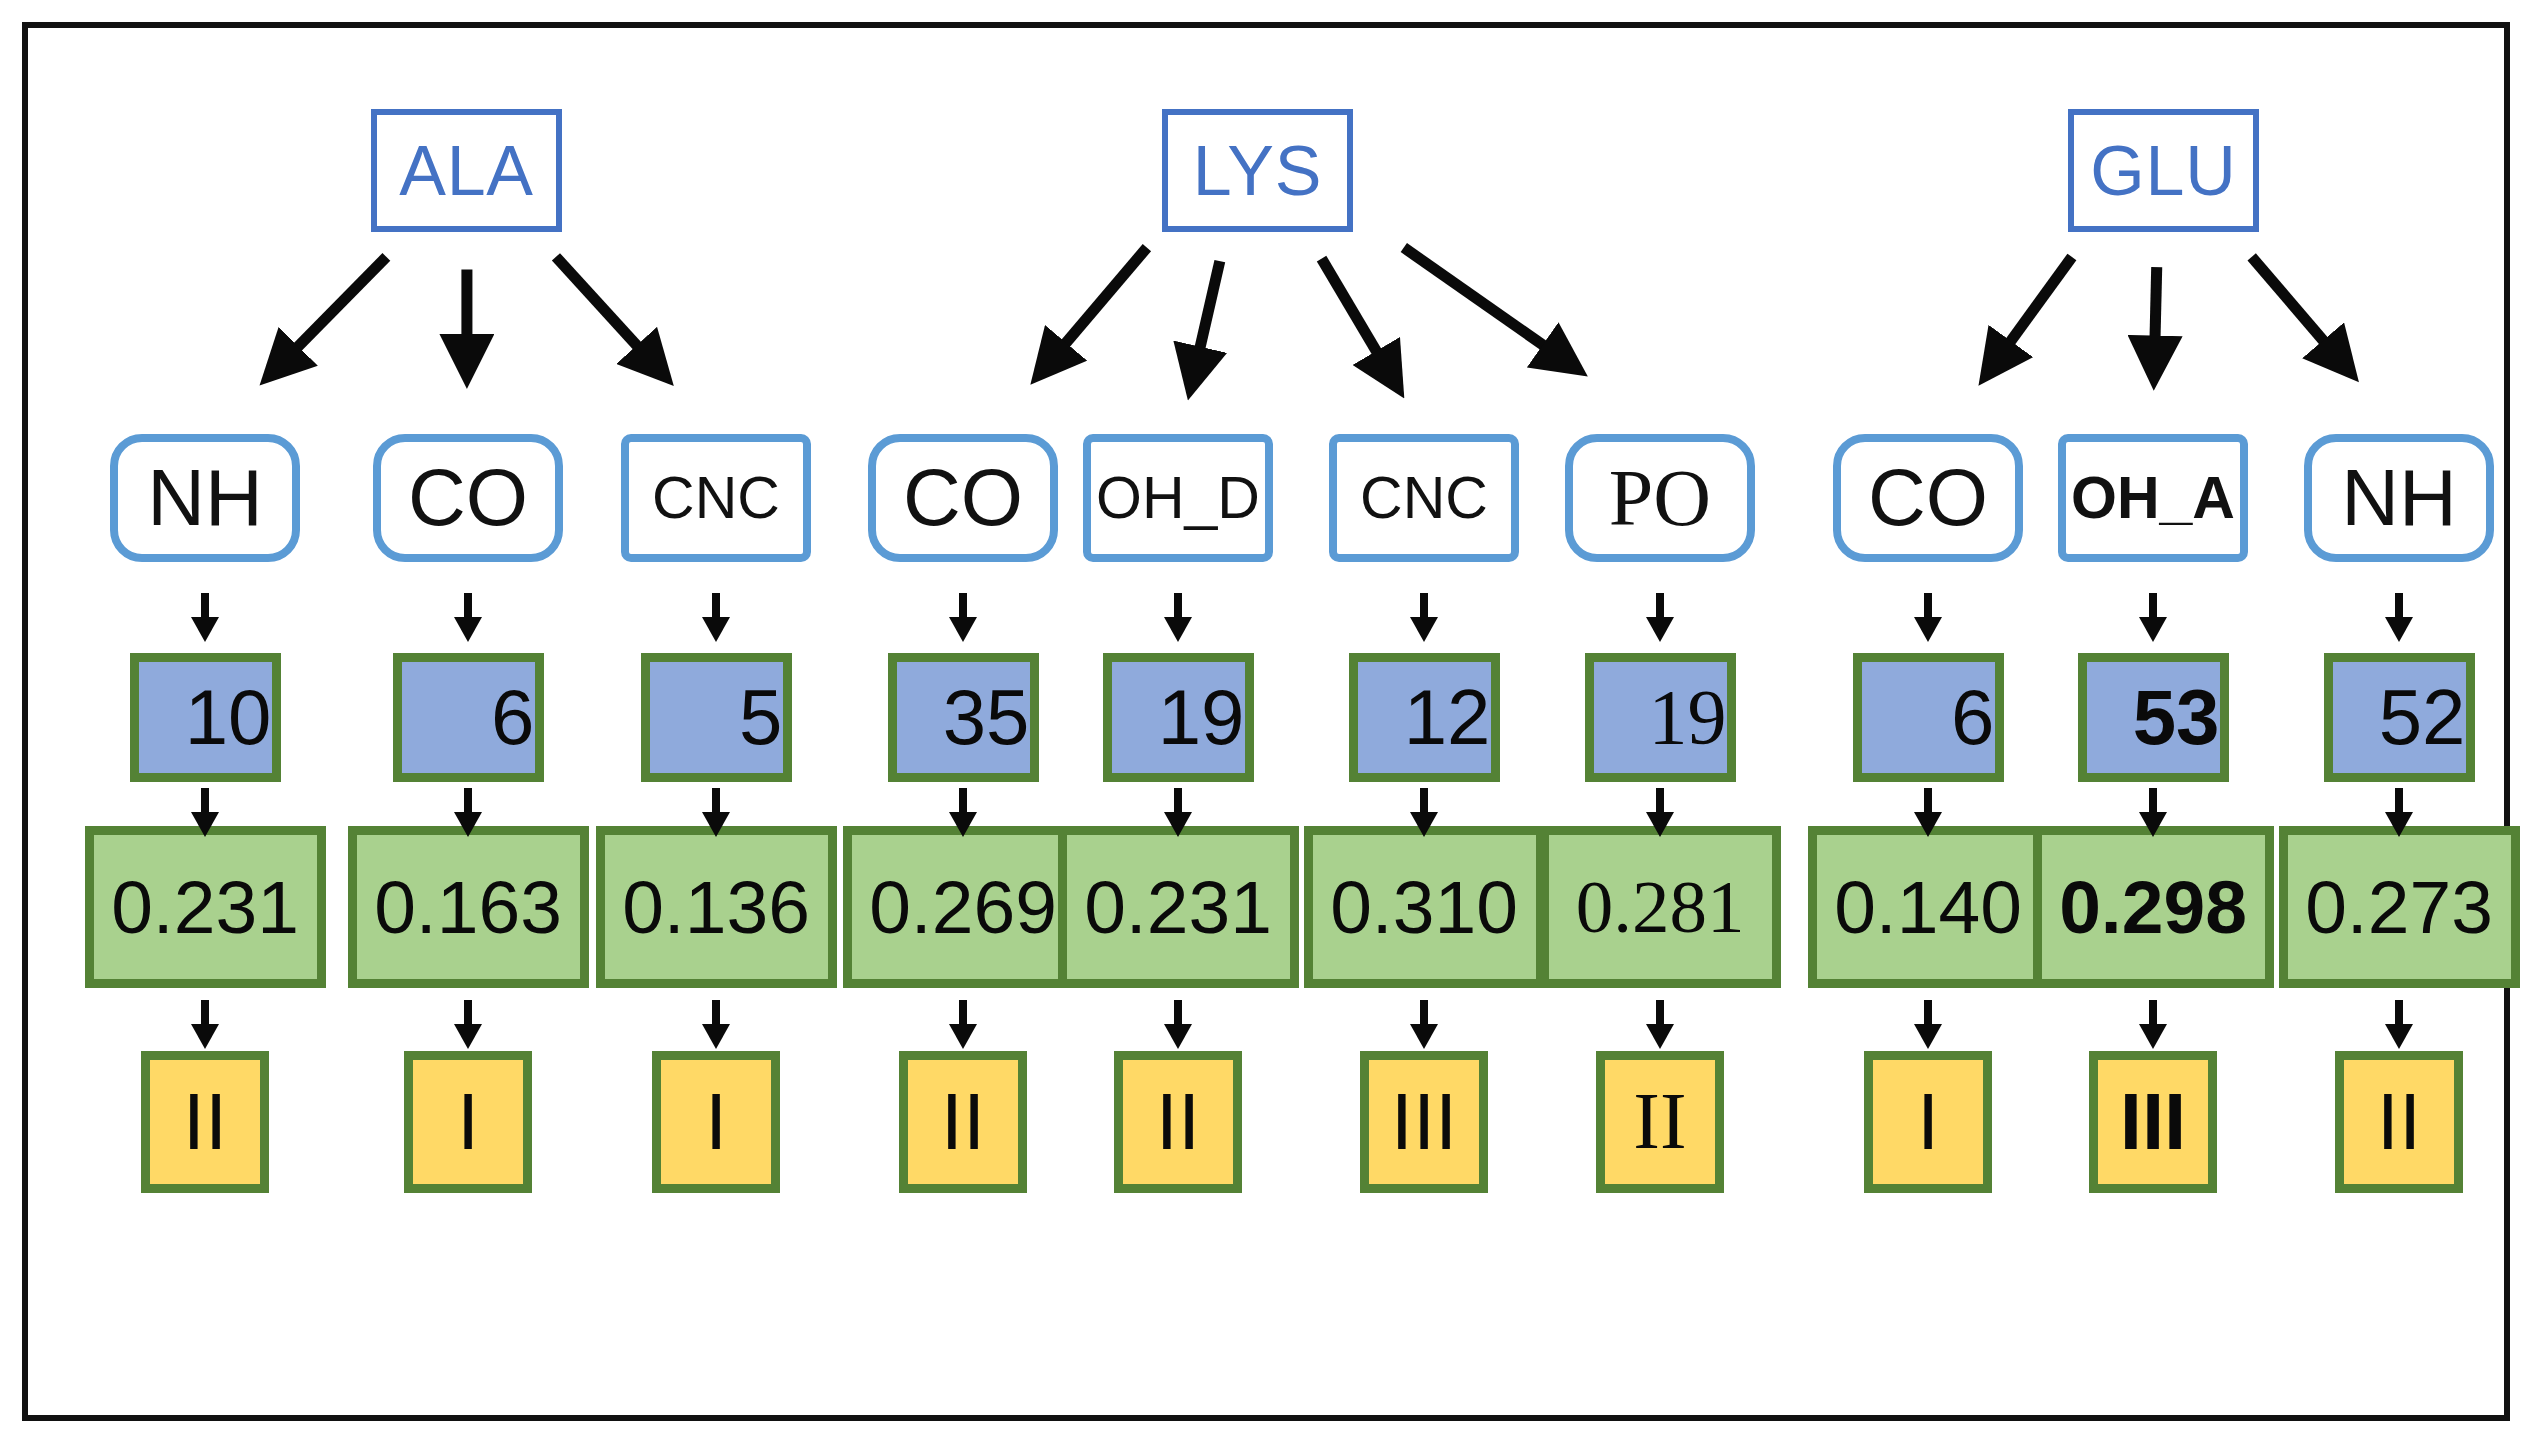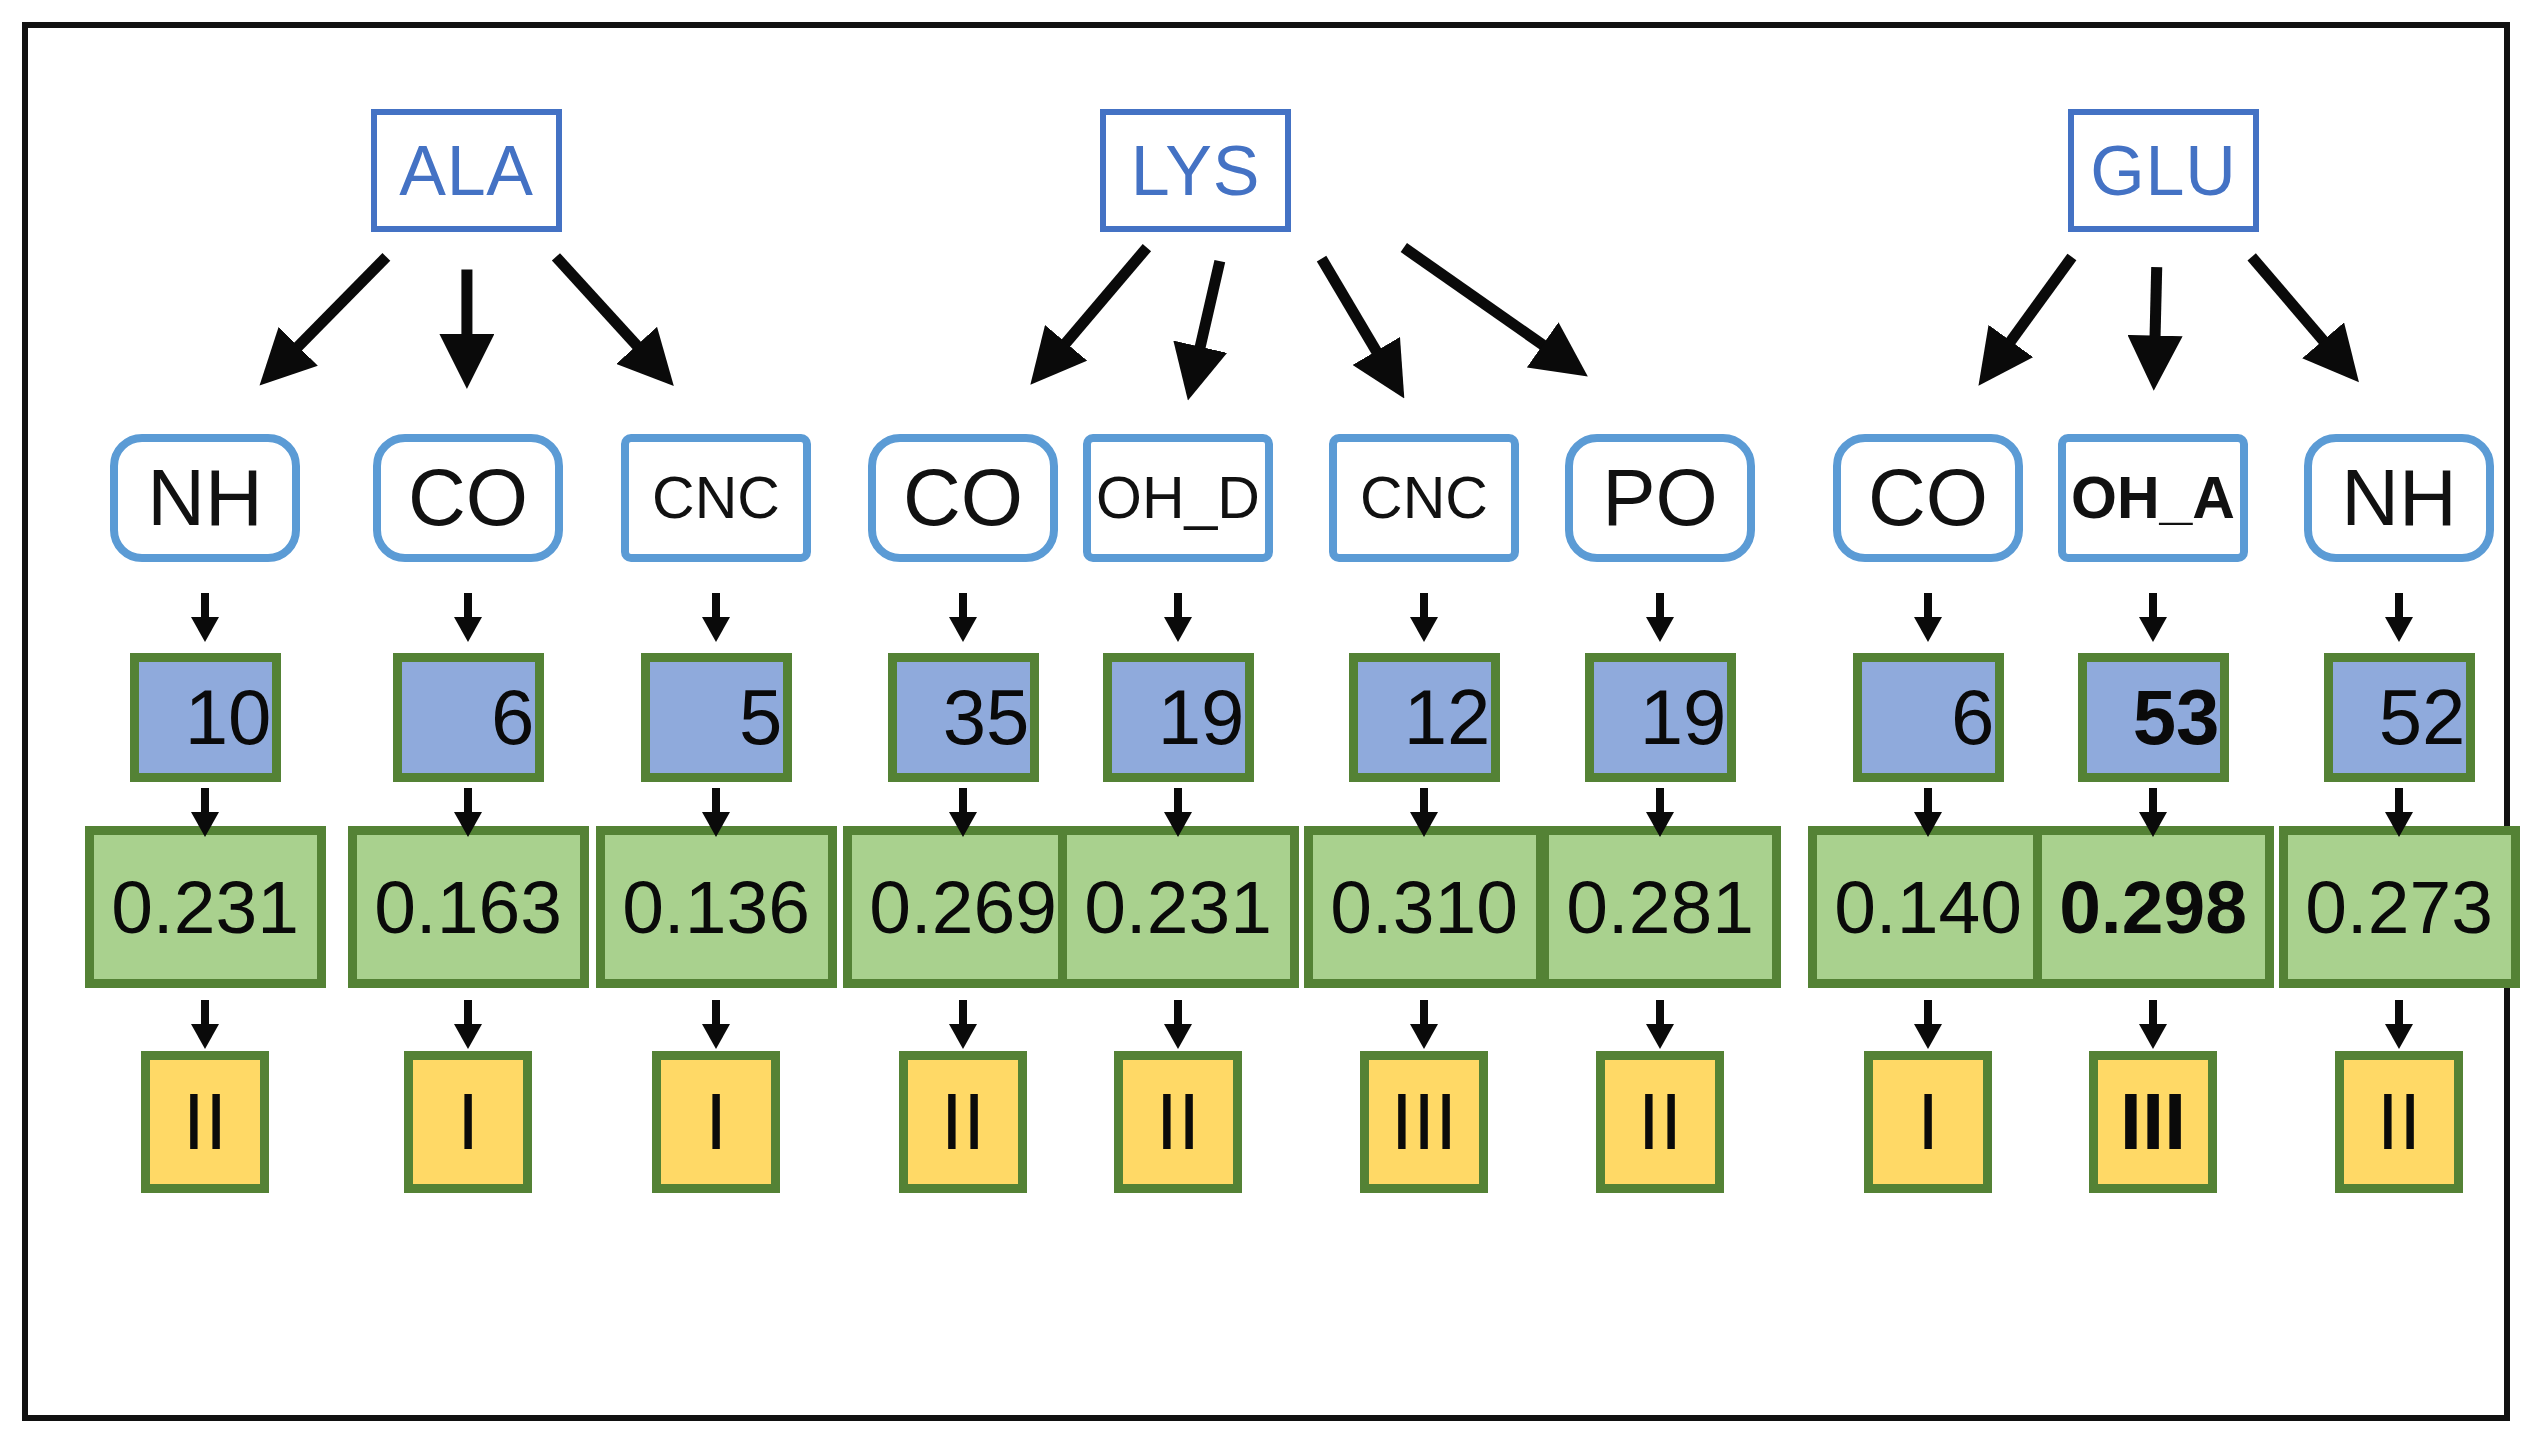--- a/index.html
+++ b/index.html
@@ -5,27 +5,27 @@
   html,body{margin:0;padding:0;background:#ffffff;}
   body{width:2538px;height:1449px;position:relative;font-family:"Liberation Sans",sans-serif;color:#111;}
   .frame{position:absolute;left:22px;top:22px;width:2488px;height:1399px;border:6px solid #111111;box-sizing:border-box;background:#ffffff;}
   .fan-arrows{position:absolute;left:0;top:0;width:2538px;height:1449px;pointer-events:none;}
 
   
   .amino{position:absolute;top:109px;width:191px;height:123px;box-sizing:border-box;
     border:6px solid #4472C4;background:#ffffff;color:#4472C4;
     display:flex;align-items:center;justify-content:center;font-size:70px;letter-spacing:0.8px;}
   .amino.ala{left:371px;}
-  .amino.lys{left:1100px;}
+  .amino.lys{left:1162px;}
   .amino.glu{left:2068px;}
 
   
   .col{position:absolute;top:434px;width:254px;display:flex;flex-direction:column;align-items:center;}
   .c1{left:78px;}  .c2{left:341px;} .c3{left:589px;} .c4{left:836px;} .c5{left:1051px;}
-  .c6{left:1297px;}.c7{left:1533px;}.c8{left:1801px;}.c9{left:2026px;font-weight:bold;}.c10{left:2272px;}
+  .c6{left:1297px;}.c7{left:1533px;font-family:Liberation Serif, serif;}.c8{left:1801px;}.c9{left:2026px;font-weight:bold;}.c10{left:2272px;}
 
   .group{width:190px;height:128px;box-sizing:border-box;border:8.5px solid #5B9BD5;border-radius:32px;
     background:#ffffff;display:flex;align-items:center;justify-content:center;font-size:80px;color:#111;}
   .group.long{font-size:59px;border-radius:10px;}
 
   .darr{width:8.5px;height:24px;background:#0a0a0a;position:relative;flex:none;}
   .darr::after{content:"";position:absolute;top:100%;left:50%;transform:translateX(-50%);
     width:0;height:0;border:14.4px solid transparent;border-bottom:none;border-top:25.4px solid #0a0a0a;}
   .a1{margin-top:30.5px;margin-bottom:36px;}
   .a2{margin-top:6.8px;margin-bottom:13.6px;}

